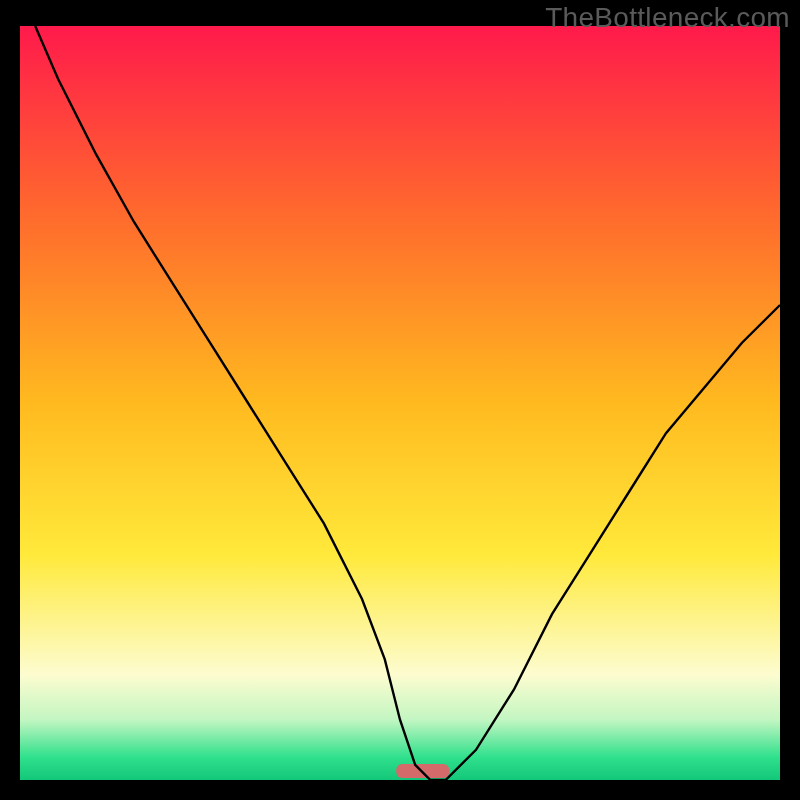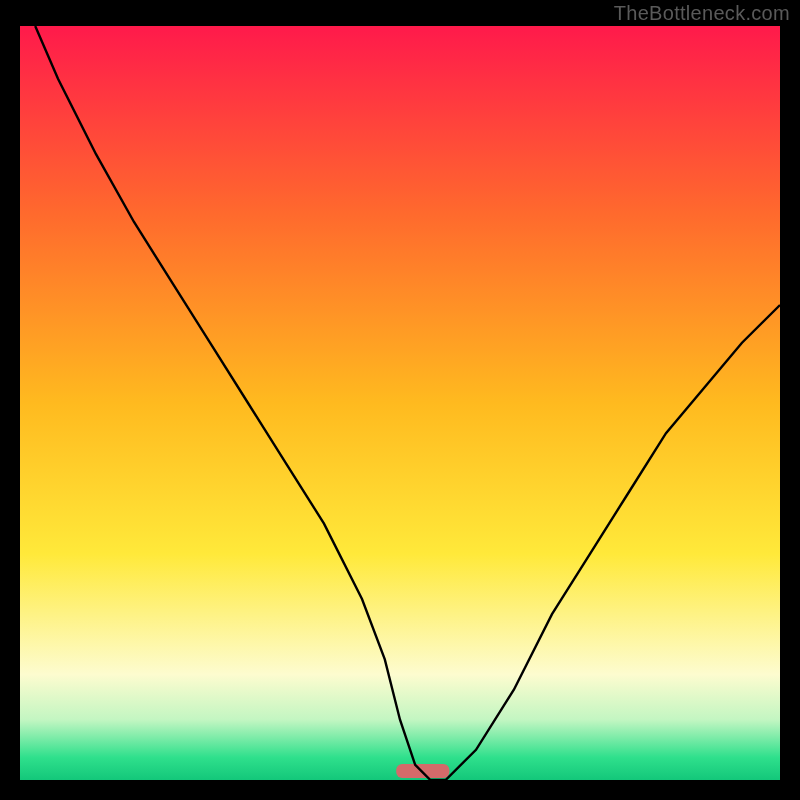--- a/index.html
+++ b/index.html
@@ -15,21 +15,21 @@
     position: relative;
     width: 800px;
     height: 800px;
     background: #000;
   }
   .watermark {
     position: absolute;
     top: 2px;
     right: 10px;
     color: #5a5a5a;
-    font-size: 20px;
+    font-size: 28px;
     font-weight: 500;
     letter-spacing: 0.3px;
     user-select: none;
   }
   svg {
     display: block;
   }
 </style>
 </head>
 <body>

